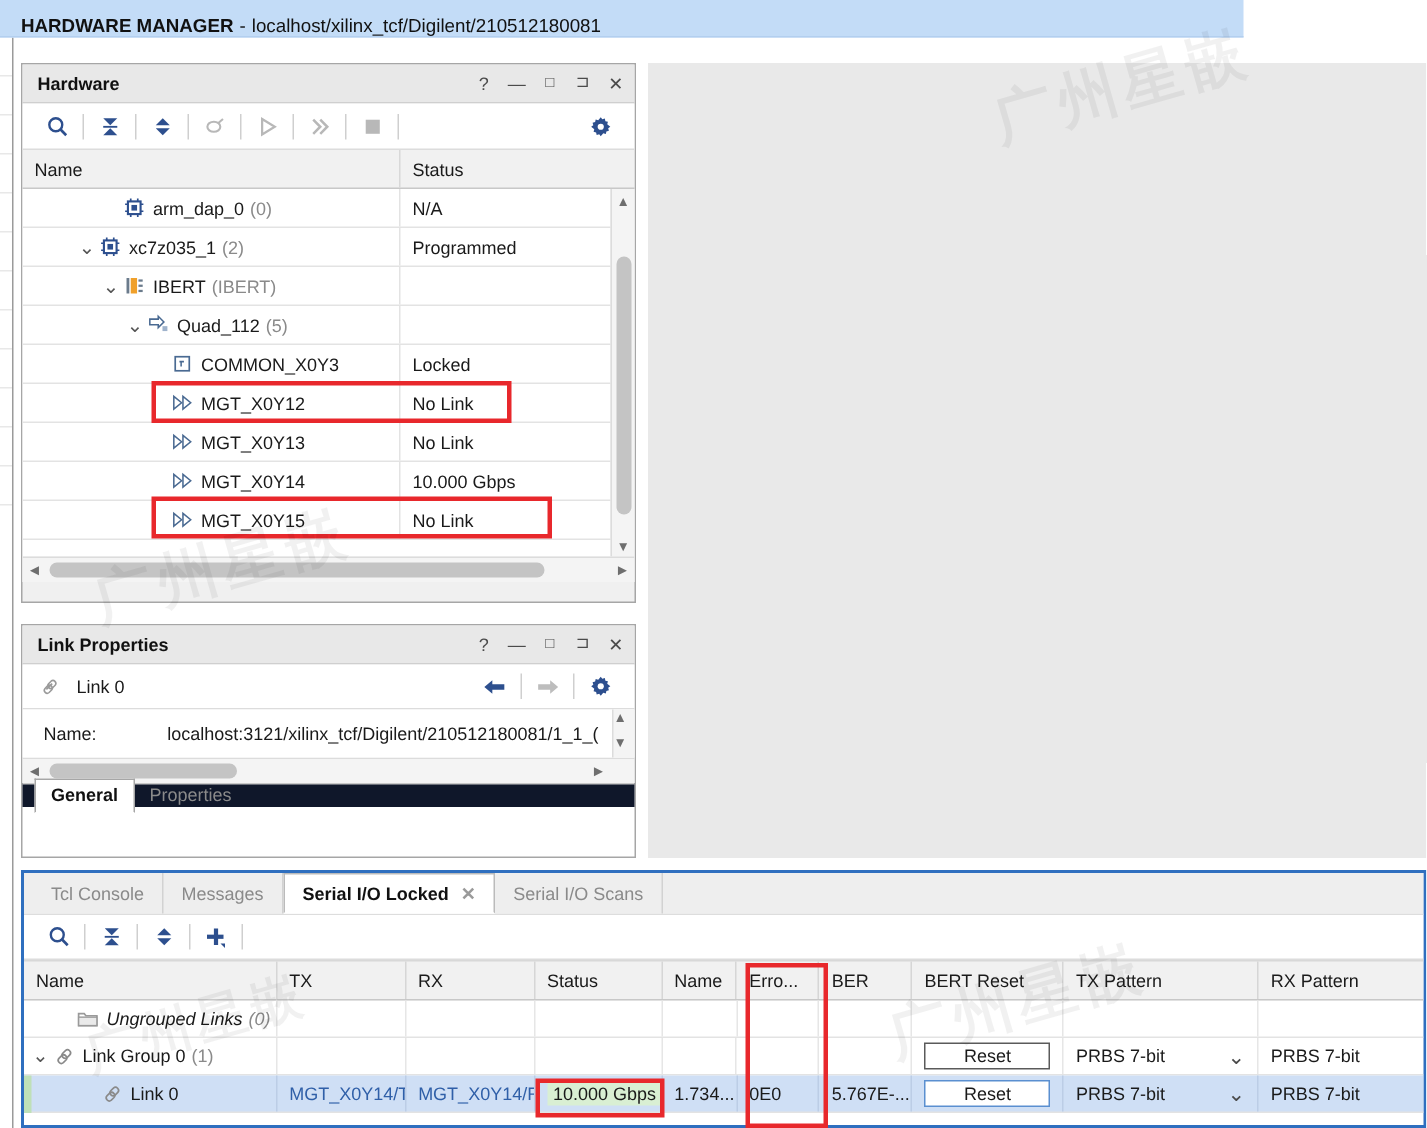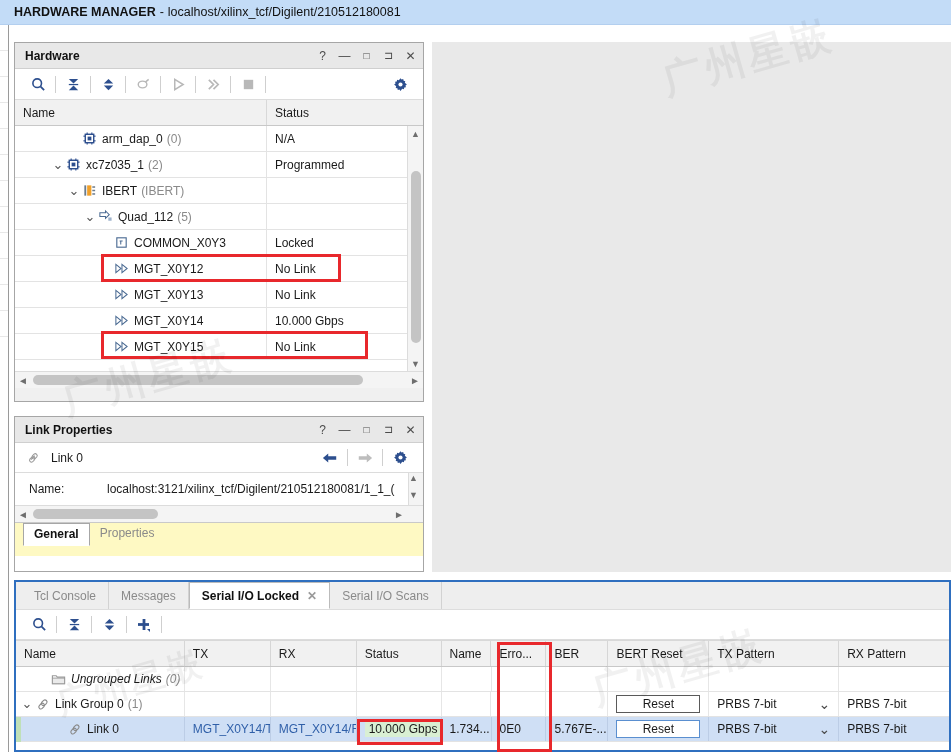--- a/index.html
+++ b/index.html
@@ -23,24 +23,24 @@
     letter-spacing: 4px;
     transform: rotate(-16deg);
     pointer-events: none;
     user-select: none;
     white-space: nowrap;
     z-index: 40;
   }
 
   
   #titlebar {
-    position: absolute; left: 0; top: 0; width: 951px; height: 25px;
+    position: absolute; left: 0; top: 0; width: 829px; height: 25px;
     background: #c3dcf7;
     border-bottom: 1px solid #b3cfef;
-    display: flex; align-items: center;
+    display: flex; align-items: flex-end;
     padding-left: 14px;
     z-index: 5;
   }
   #titlebar .hm-title { font-weight: bold; font-size: 12.5px; color: #111; }
   #titlebar .hm-sub { font-size: 12.5px; color: #111; margin-left: 4px; }
 
   
   #edge-sliver {
     position: absolute; left: 0; top: 25px; width: 9px; height: 727px;
     background: #ffffff; border-right: 1px solid #9a9a9a;
@@ -121,21 +121,21 @@
   .lp-subbar {
     height: 30px; background: #ffffff; display: flex; align-items: center;
     padding: 0 8px 0 10px; border-bottom: 1px solid #dcdcdc;
   }
   .lp-subbar .lbl { font-size: 12px; color: #1a1a1a; margin-left: 5px; }
   .lp-name {
     background: #fff; height: 32px; display: flex; align-items: center;
     font-size: 12px; position: relative; padding-left: 14px;
   }
   .lp-name .k { width: 78px; color: #1a1a1a; }
-  .lp-tabs { height: 34px; background: #fef9c3; display: flex; align-items: flex-start;
+  .lp-tabs { height: 16px; background: #0f172a; display: flex; align-items: center;
              padding-left: 8px; border-top: 1px solid #c9c9c9; }
   .lp-tab { font-size: 12px; padding: 3px 10px 4px; color: #8a8a8a; }
   .lp-tab.active { background: #ffffff; border: 1px solid #a6a6a6; border-bottom-color: #ffffff;
                    color: #111; font-weight: bold; }
 
   
   .dock-tabs { height: 27px; background: #eeeeee; display: flex; align-items: flex-end;
                padding-left: 6px; }
   .dock-tab { font-size: 12px; padding: 5px 12px 5px; color: #8a8a8a; display: flex;
               align-items: center; gap: 8px; border-right: 1px solid #d2d2d2; height: 27px;
@@ -467,21 +467,21 @@
       <span class="tb-ico">
         <svg width="15" height="15" viewBox="0 0 16 16">
             <path d="M8 1.2l1.1 1.5 1.8-.5.4 1.8 1.8.4-.5 1.8L14.8 8l-1.5 1.1.5 1.8-1.8.4-.4 1.8-1.8-.5L8 14.8 6.9 13.3l-1.8.5-.4-1.8-1.8-.4.5-1.8L1.2 8l1.5-1.1-.5-1.8 1.8-.4.4-1.8 1.8.5z" fill="#2d4f8e"></path>
             <circle cx="8" cy="8" r="2.2" fill="#ffffff"></circle>
           </svg>
       </span>
     </div>
 
     <div class="lp-name">
       <span class="k">Name:</span>
-      <span style="white-space:nowrap;overflow:hidden;width:292px;">localhost:3121/xilinx_tcf/Digilent/210512180081/1_1_(</span>
+      <span style="white-space:nowrap;overflow:hidden;width:292px;text-align:right;">localhost:3121/xilinx_tcf/Digilent/210512180081/1_1_(</span>
       <span class="vsb" style="width:15px;">
         <span class="arrow" style="display:block;">▲</span>
         <span class="arrow" style="display:block;position:absolute;bottom:0;width:100%;">▼</span>
       </span>
     </div>
 
     <div class="hsb" style="width:100%;">
       <div class="arrow">◄</div>
       <div class="track">
           <div class="thumb" style="left:2px; width:125px;"></div>

